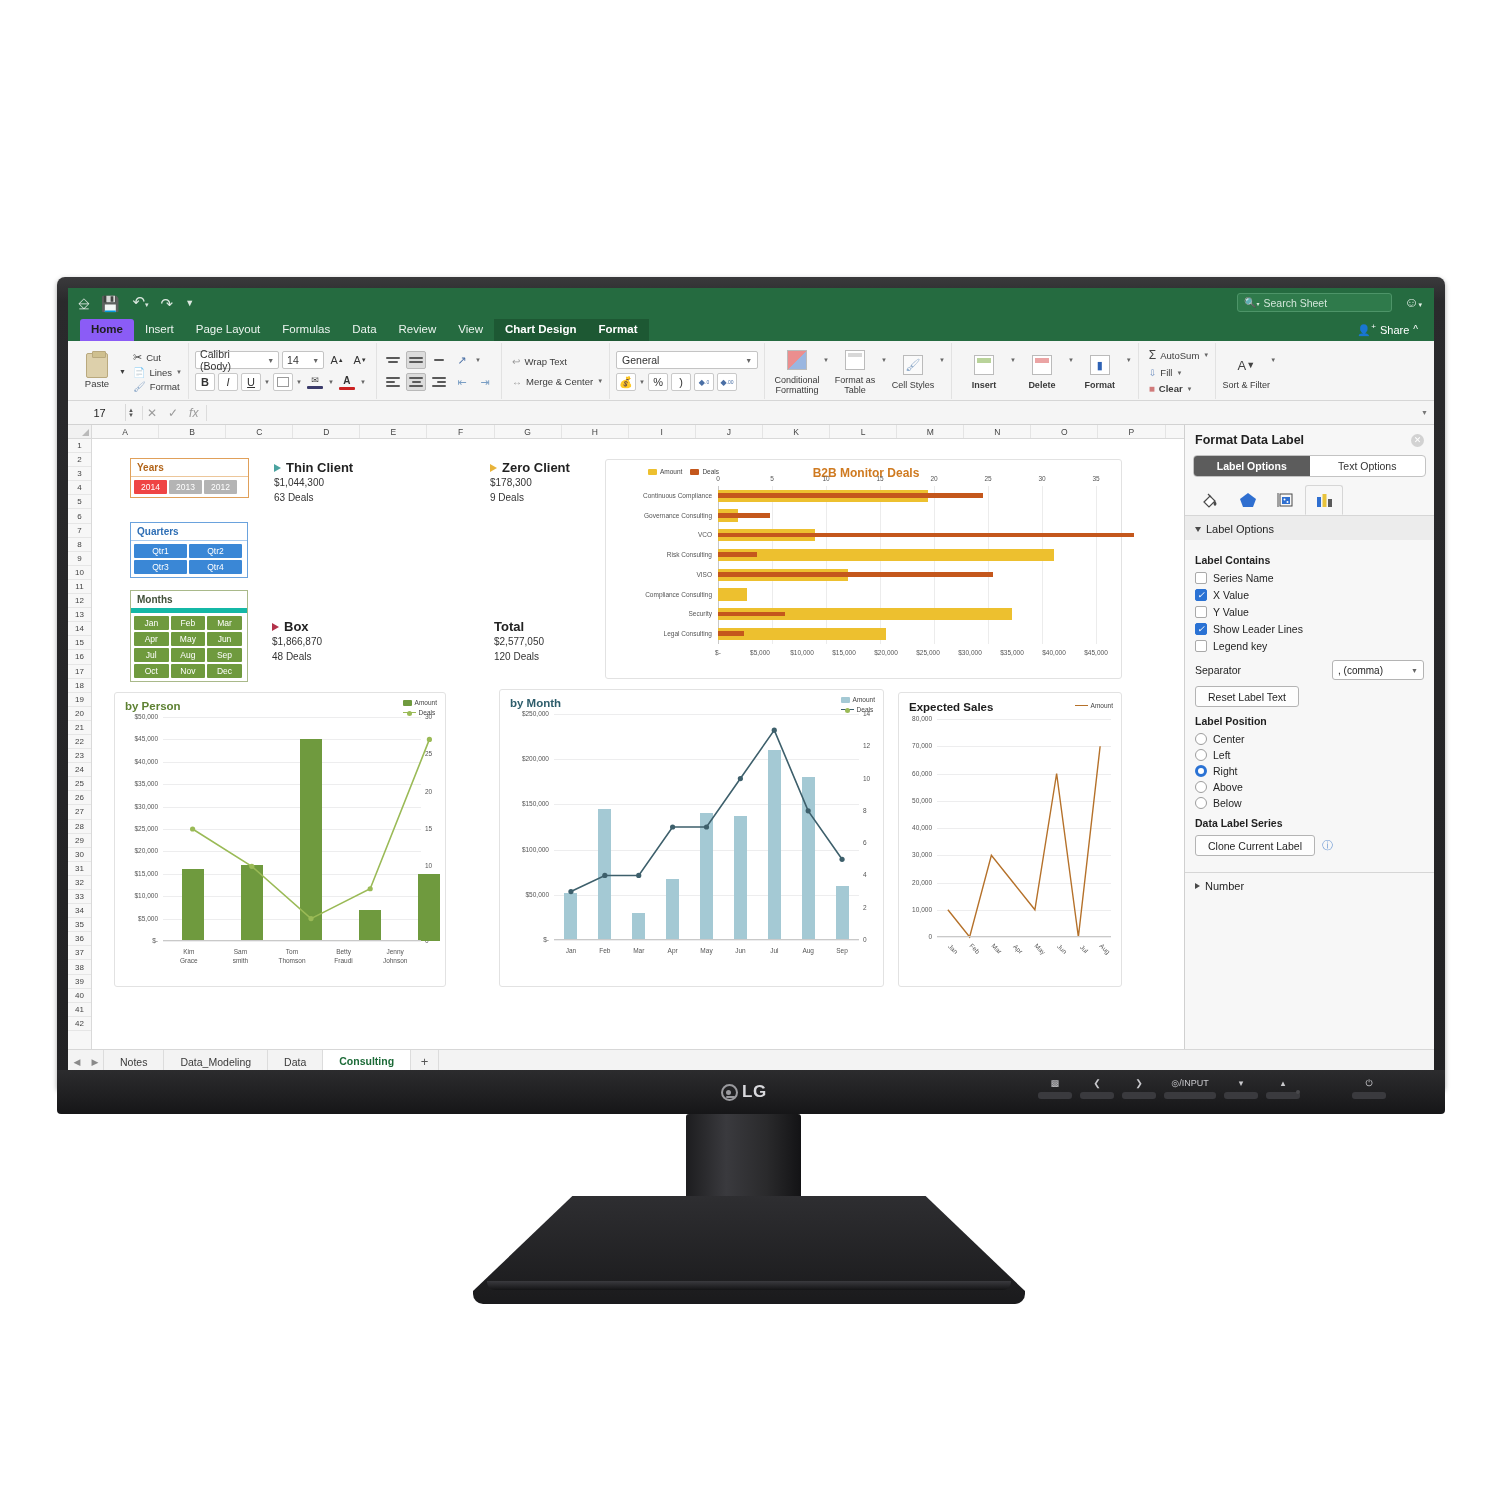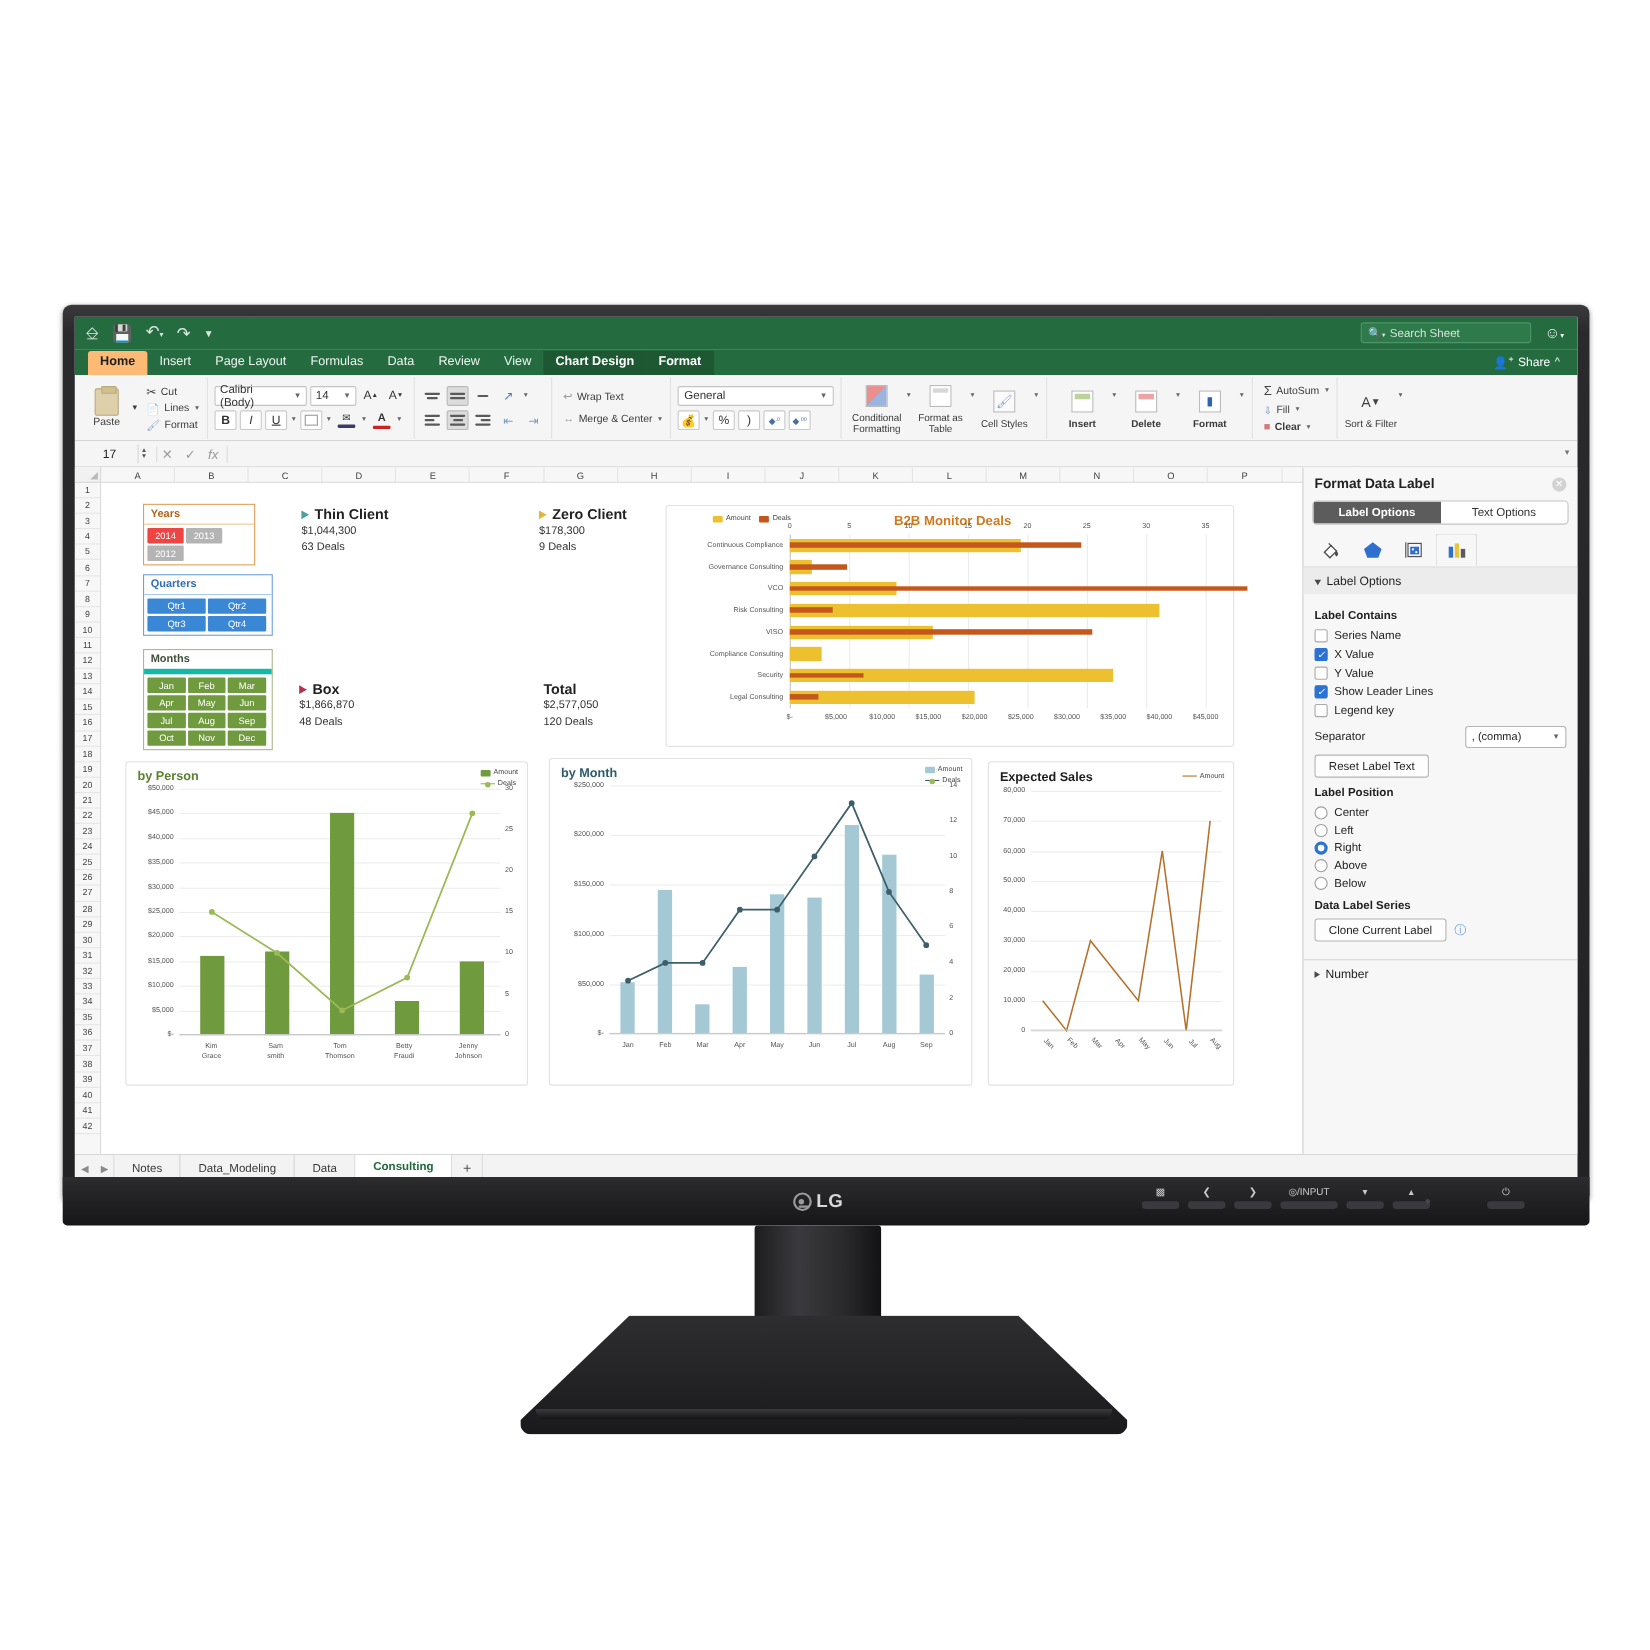--- a/index.html
+++ b/index.html
@@ -65,21 +65,21 @@
   .doc-title{position:absolute;left:0;right:0;text-align:center;color:#fff;font-size:12.5px;
     display:flex;align-items:center;justify-content:center;gap:5px;pointer-events:none;}
   .doc-ico{width:11px;height:13px;background:#1e5c36;border:1px solid #cfe0d5;border-radius:1px;display:inline-block;}
   .search-box{position:absolute;right:42px;top:5px;width:155px;height:19px;background:#2f7a4b;
     border:1px solid #4d9468;border-radius:3px;display:flex;align-items:center;padding:0 6px;gap:4px;}
   .search-box .ph{color:#d3e6da;font-size:10.5px;}
   .smiley{position:absolute;right:12px;top:6px;color:#e9f3ec;font-size:14px;}
 
   .tabstrip{height:23px;background:#256b40;display:flex;align-items:flex-end;padding-left:12px;position:relative;}
   .rtab{font-size:11.5px;color:#ecf4ef;padding:4px 11px 5px;line-height:13px;cursor:default;}
-  .rtab.active{background:#fdba74;color:#1e1e1e;border-radius:3px 3px 0 0;font-weight:bold;}
+  .rtab.active{background:#8b5cf6;color:#1e1e1e;border-radius:3px 3px 0 0;font-weight:bold;}
   .rtab.ctx{background:#1d5833;color:#ffffff;font-weight:bold;}
   .share{position:absolute;right:16px;bottom:4px;color:#fff;font-size:11px;display:flex;align-items:center;gap:4px;}
 
   .ribbon{height:60px;background:#f5f5f5;border-bottom:1px solid #d6d6d6;display:flex;align-items:stretch;padding:2px 0 0 4px;position:relative;}
   .rgrp{display:flex;align-items:center;padding:0 6px;border-right:1px solid #e2e2e2;height:56px;}
   .rgrp:last-child{border-right:none;}
   .lbl{font-size:9.5px;color:#3c3c3c;line-height:11px;white-space:nowrap;}
   .lbl.b{font-weight:bold;}
 
   .paste{display:flex;flex-direction:column;align-items:center;width:38px;}
@@ -550,21 +550,21 @@
             <div class="cn">O</div>
             <div class="cn">P</div>
             <div class="cn">Q</div>
             <div class="cn">R</div>
             <div class="cn">S</div>
             <div class="cn">T</div>
           </div>
 
         <div class="sheet">
 
-          <div class="slicer" style="left:38px;top:19px;width:102px;border:1px solid #e0a05a;">
+          <div class="slicer" style="left:38px;top:19px;width:119px;border:1px solid #e0a05a;">
             <div class="hd" style="color:#b2651a;border-bottom:1px solid #ecc69a">Years</div>
             <div class="items">
               <div class="sl-item" style="width:33px;background:#ef4444">2014</div>
               <div class="sl-item" style="width:33px;background:#b4b4b4">2013</div>
               <div class="sl-item" style="width:33px;background:#b4b4b4">2012</div>
             </div>
           </div>
 
           <div class="slicer" style="left:38px;top:83px;width:118px;border:1px solid #6aa2dd;">
             <div class="hd" style="color:#2f6fb5;border-bottom:1px solid #a9cbee">Quarters</div>
@@ -694,21 +694,21 @@
                 <div class="axlab" style="position: absolute; left: 126px; transform: translateX(-50%); top: 2px;">$15,000</div>
                 <div class="axlab" style="position: absolute; left: 168px; transform: translateX(-50%); top: 2px;">$20,000</div>
                 <div class="axlab" style="position: absolute; left: 210px; transform: translateX(-50%); top: 2px;">$25,000</div>
                 <div class="axlab" style="position: absolute; left: 252px; transform: translateX(-50%); top: 2px;">$30,000</div>
                 <div class="axlab" style="position: absolute; left: 294px; transform: translateX(-50%); top: 2px;">$35,000</div>
                 <div class="axlab" style="position: absolute; left: 336px; transform: translateX(-50%); top: 2px;">$40,000</div>
                 <div class="axlab" style="position: absolute; left: 378px; transform: translateX(-50%); top: 2px;">$45,000</div>
               </div>
           </div>
 
-          <div class="card" style="left:22px;top:253px;width:366px;height:295px;">
+          <div class="card" style="left:22px;top:253px;width:332px;height:295px;">
             <div class="card-title" style="position:absolute;left:10px;top:7px;color:#5d8132">by Person</div>
             <div style="position:absolute;right:8px;top:6px;display:flex;flex-direction:column;gap:3px;align-items:flex-start">
               <div class="lgd">
                   <i class="sw" style="background:#6f9a3e"></i>
                   <span>Amount</span>
                 </div>
               <div class="lgd">
                   <i class="ln"></i>
                   <span>Deals</span>
                 </div>

